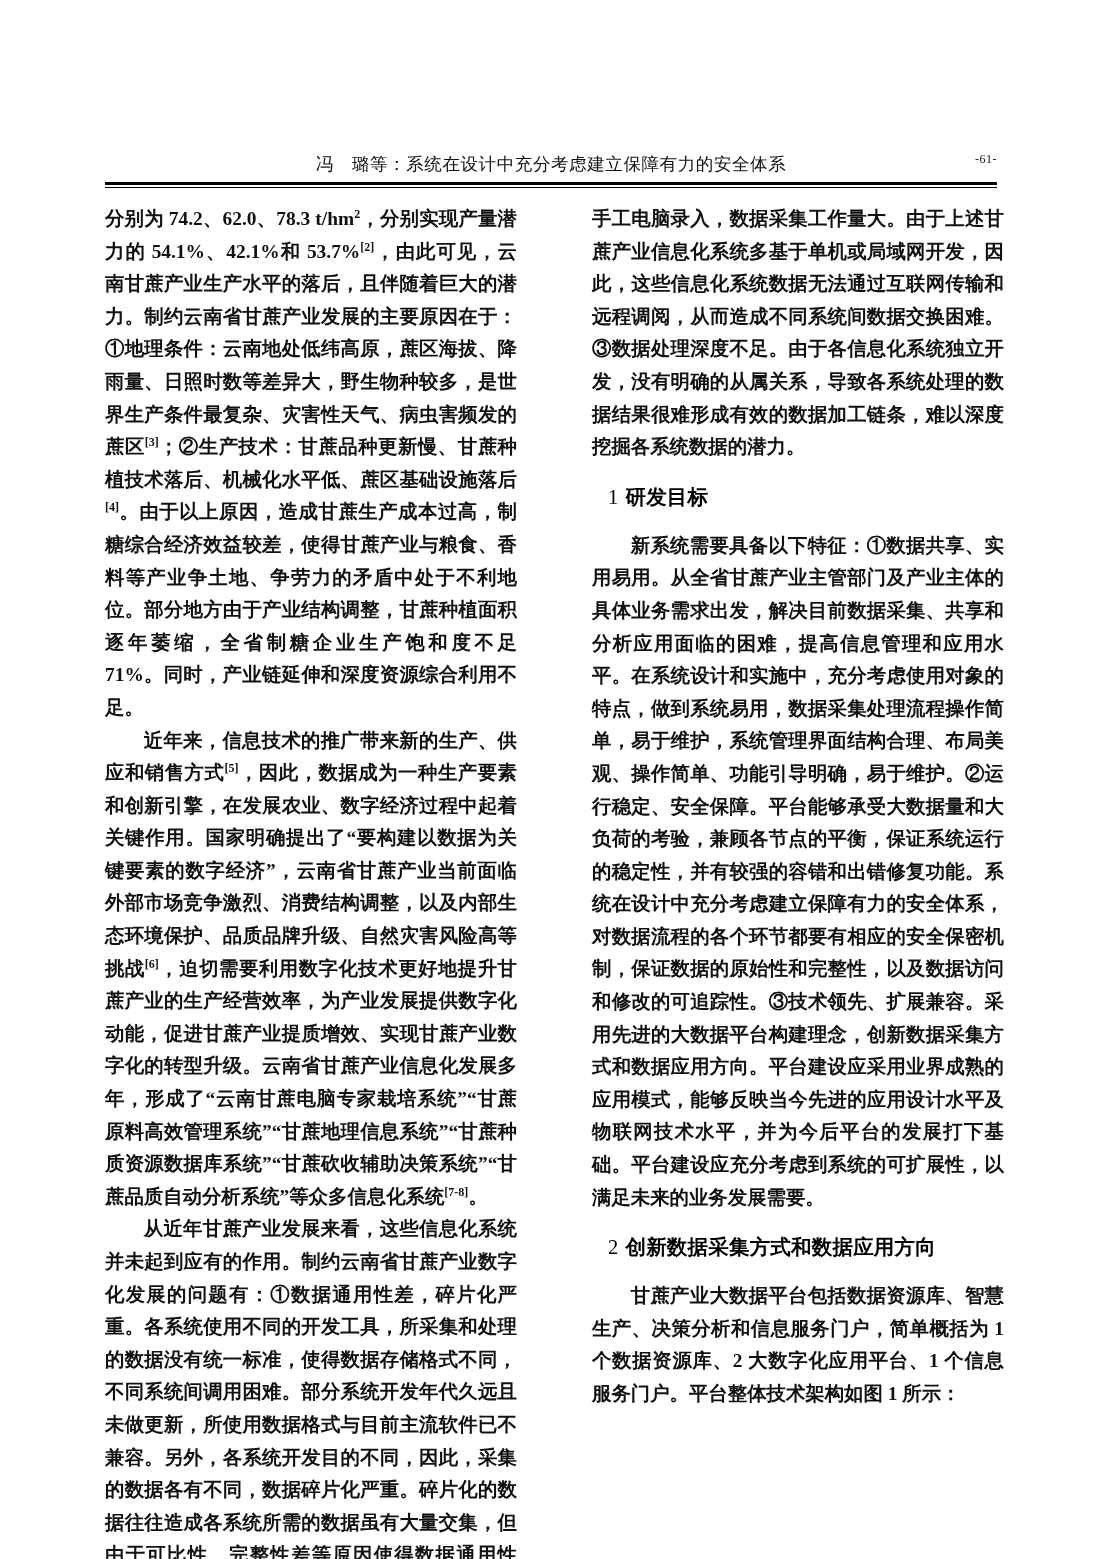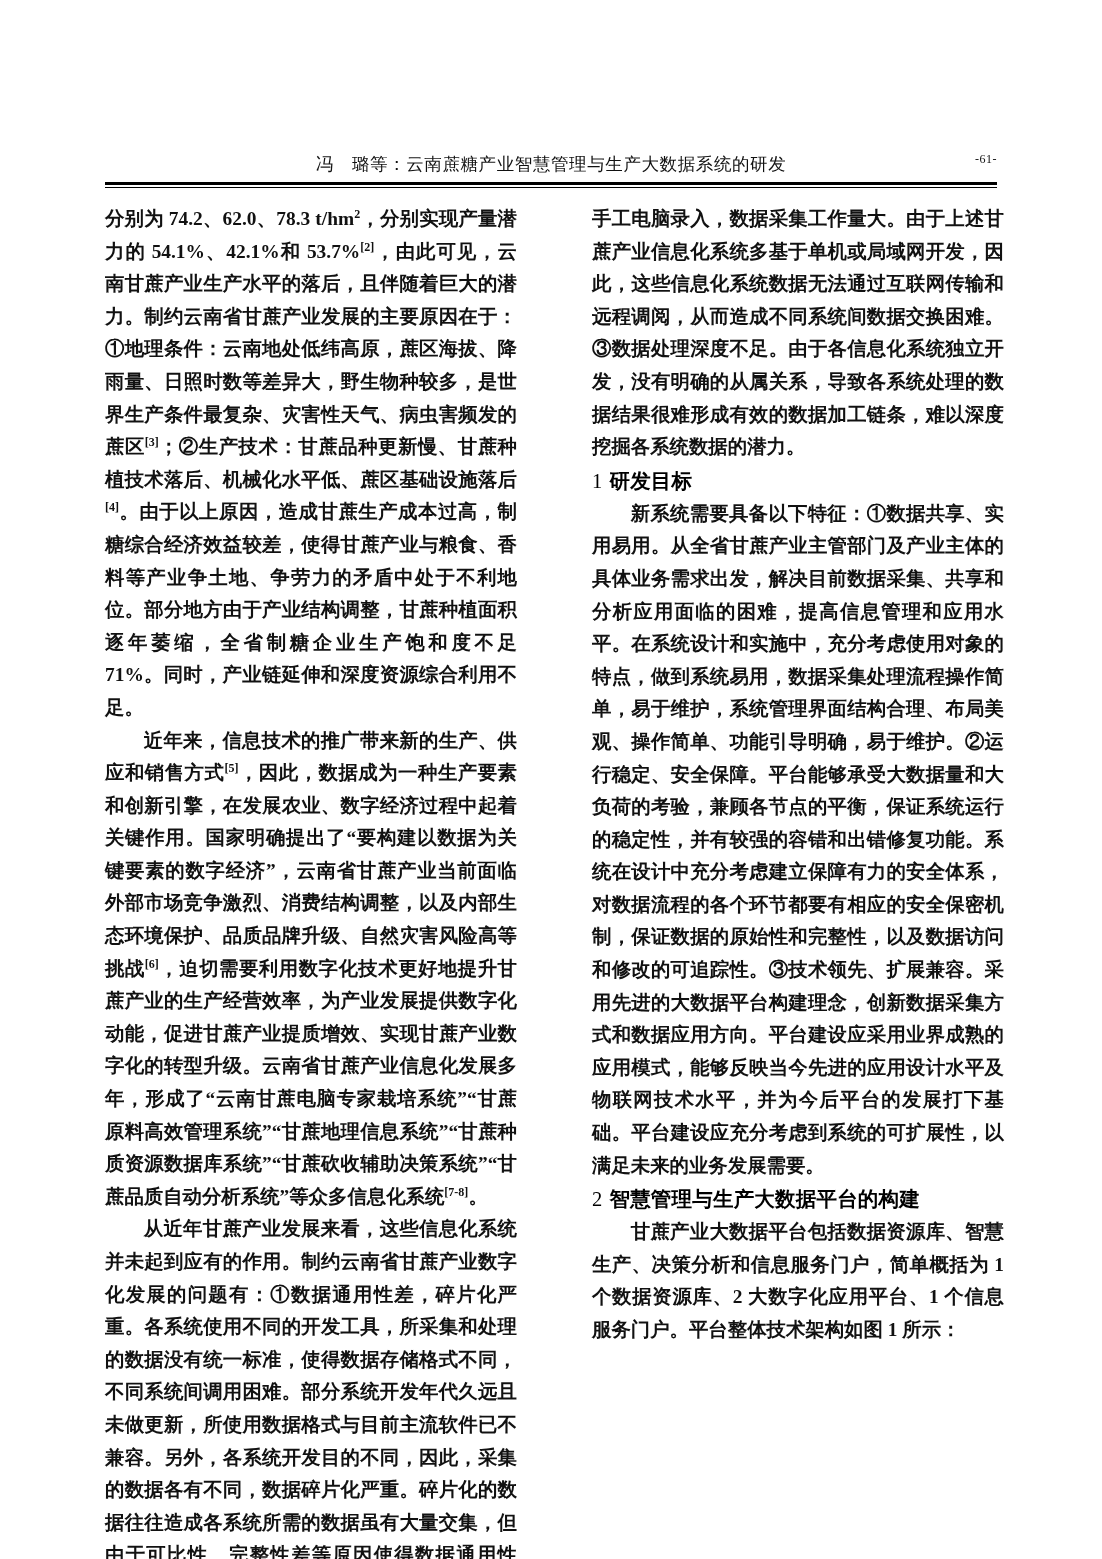--- a/index.html
+++ b/index.html
@@ -85,21 +85,21 @@
     margin: 0;
     text-indent: 2em;
     text-align: justify;
     font-weight: bold;
   }
   .col p.cont {
     text-indent: 0;
   }
 
   h2.sec {
-    margin: 0;
+    margin: 16px;
     font-family: "DejaVu Sans", "Liberation Sans", sans-serif;
     font-weight: bold;
     font-size: 20.5px;
     line-height: 34px;
     text-indent: 0;
     letter-spacing: 0.2px;
     color: #000000;
   }
   h2.sec .num {
     font-family: "Liberation Serif", "DejaVu Serif", serif;
@@ -112,37 +112,37 @@
     vertical-align: super;
     line-height: 0;
   }
 </style>
 </head>
 <body>
 
 <div class="page">
 
   <div class="header">
-    <span class="header-title">冯　璐等：云南蔗糖产业智慧管理与生产大数据系统的研发</span>
+    <span class="header-title">冯　璐等：系统在设计中充分考虑建立保障有力的安全体系</span>
     <span class="header-pageno">-61-</span>
   </div>
 
   <div class="rule-wrap">
     <div class="rule-thick"></div>
     <div class="rule-gap"></div>
     <div class="rule-thin"></div>
   </div>
 
   <div class="col col-left" id="left-col">
       <p class="cont">分别为 74.2、62.0、78.3 t/hm<sup>2</sup>，分别实现产量潜力的 54.1%、42.1%和 53.7%<sup>[2]</sup>，由此可见，云南甘蔗产业生产水平的落后，且伴随着巨大的潜力。制约云南省甘蔗产业发展的主要原因在于：①地理条件：云南地处低纬高原，蔗区海拔、降雨量、日照时数等差异大，野生物种较多，是世界生产条件最复杂、灾害性天气、病虫害频发的蔗区<sup>[3]</sup>；②生产技术：甘蔗品种更新慢、甘蔗种植技术落后、机械化水平低、蔗区基础设施落后<sup>[4]</sup>。由于以上原因，造成甘蔗生产成本过高，制糖综合经济效益较差，使得甘蔗产业与粮食、香料等产业争土地、争劳力的矛盾中处于不利地位。部分地方由于产业结构调整，甘蔗种植面积逐年萎缩，全省制糖企业生产饱和度不足 71%。同时，产业链延伸和深度资源综合利用不足。</p>
       <p>近年来，信息技术的推广带来新的生产、供应和销售方式<sup>[5]</sup>，因此，数据成为一种生产要素和创新引擎，在发展农业、数字经济过程中起着关键作用。国家明确提出了“要构建以数据为关键要素的数字经济”，云南省甘蔗产业当前面临外部市场竞争激烈、消费结构调整，以及内部生态环境保护、品质品牌升级、自然灾害风险高等挑战<sup>[6]</sup>，迫切需要利用数字化技术更好地提升甘蔗产业的生产经营效率，为产业发展提供数字化动能，促进甘蔗产业提质增效、实现甘蔗产业数字化的转型升级。云南省甘蔗产业信息化发展多年，形成了“云南甘蔗电脑专家栽培系统”“甘蔗原料高效管理系统”“甘蔗地理信息系统”“甘蔗种质资源数据库系统”“甘蔗砍收辅助决策系统”“甘蔗品质自动分析系统”等众多信息化系统<sup>[7-8]</sup>。</p>
       <p>从近年甘蔗产业发展来看，这些信息化系统并未起到应有的作用。制约云南省甘蔗产业数字化发展的问题有：①数据通用性差，碎片化严重。各系统使用不同的开发工具，所采集和处理的数据没有统一标准，使得数据存储格式不同，不同系统间调用困难。部分系统开发年代久远且未做更新，所使用数据格式与目前主流软件已不兼容。另外，各系统开发目的不同，因此，采集的数据各有不同，数据碎片化严重。碎片化的数据往往造成各系统所需的数据虽有大量交集，但由于可比性、完整性差等原因使得数据通用性差。②数据采集、共享困难。目前各信息化系统采集数据多采用技术员田间采集、</p>
     </div>
 
   <div class="col col-right" id="right-col">
       <p class="cont">手工电脑录入，数据采集工作量大。由于上述甘蔗产业信息化系统多基于单机或局域网开发，因此，这些信息化系统数据无法通过互联网传输和远程调阅，从而造成不同系统间数据交换困难。③数据处理深度不足。由于各信息化系统独立开发，没有明确的从属关系，导致各系统处理的数据结果很难形成有效的数据加工链条，难以深度挖掘各系统数据的潜力。</p>
       <h2 class="sec"><span class="num">1</span><span>研发目标</span></h2>
       <p>新系统需要具备以下特征：①数据共享、实用易用。从全省甘蔗产业主管部门及产业主体的具体业务需求出发，解决目前数据采集、共享和分析应用面临的困难，提高信息管理和应用水平。在系统设计和实施中，充分考虑使用对象的特点，做到系统易用，数据采集处理流程操作简单，易于维护，系统管理界面结构合理、布局美观、操作简单、功能引导明确，易于维护。②运行稳定、安全保障。平台能够承受大数据量和大负荷的考验，兼顾各节点的平衡，保证系统运行的稳定性，并有较强的容错和出错修复功能。系统在设计中充分考虑建立保障有力的安全体系，对数据流程的各个环节都要有相应的安全保密机制，保证数据的原始性和完整性，以及数据访问和修改的可追踪性。③技术领先、扩展兼容。采用先进的大数据平台构建理念，创新数据采集方式和数据应用方向。平台建设应采用业界成熟的应用模式，能够反映当今先进的应用设计水平及物联网技术水平，并为今后平台的发展打下基础。平台建设应充分考虑到系统的可扩展性，以满足未来的业务发展需要。</p>
-      <h2 class="sec"><span class="num">2</span><span>智慧管理与生产大数据平台的构建</span></h2>
+      <h2 class="sec"><span class="num">2</span><span>创新数据采集方式和数据应用方向</span></h2>
       <p>甘蔗产业大数据平台包括数据资源库、智慧生产、决策分析和信息服务门户，简单概括为 1 个数据资源库、2 大数字化应用平台、1 个信息服务门户。平台整体技术架构如图 1 所示：</p>
     </div>
 
 </div>
 
 </body></html>

